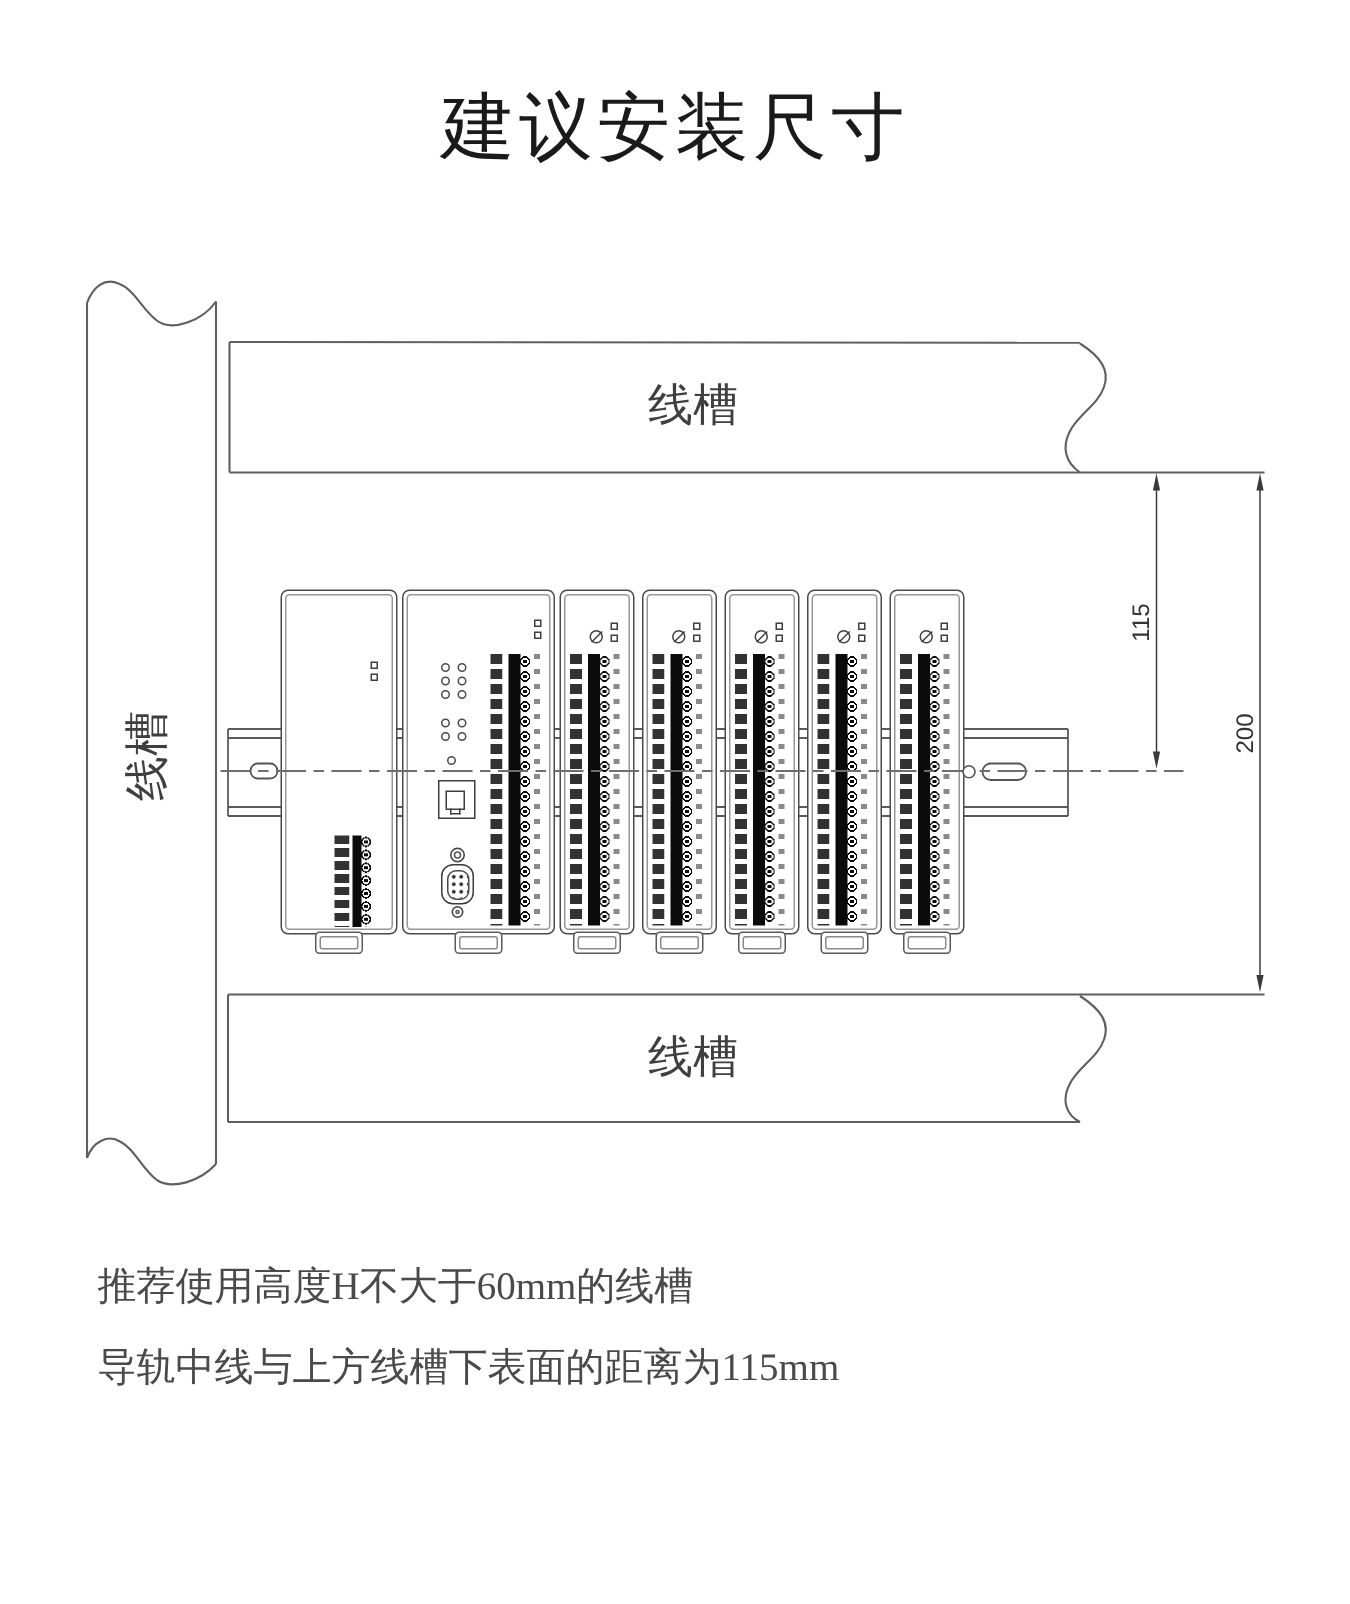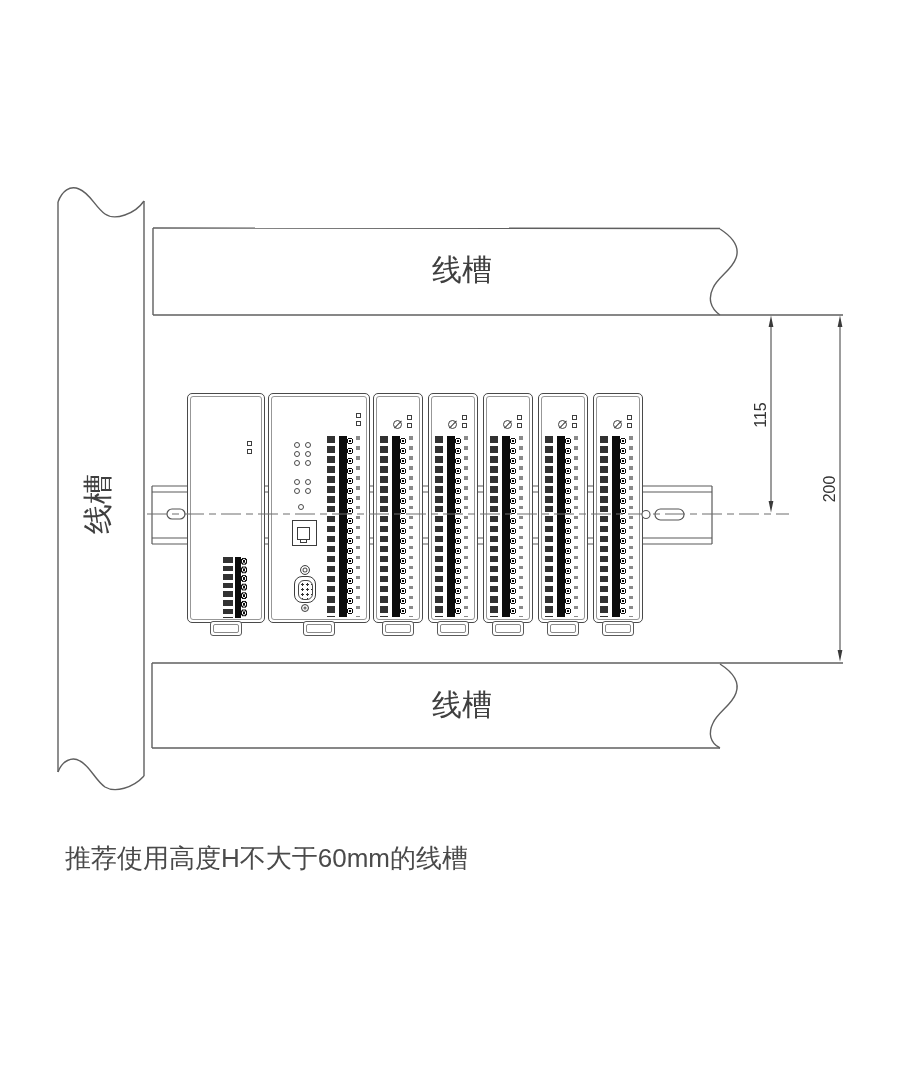--- a/index.html
+++ b/index.html
@@ -43,28 +43,29 @@
   .rj45{position:absolute;width:25px;height:26px;border:1.4px solid #3c3c3c;box-sizing:border-box;}
   .rj45 .rj-inner{position:absolute;left:4px;top:6px;width:13px;height:13px;border:1.2px solid #3c3c3c;box-sizing:border-box;}
   .rj45 .rj-notch{position:absolute;left:7px;top:18px;width:7px;height:4px;border:1px solid #3c3c3c;border-top:none;box-sizing:border-box;}
   .db-screw{position:absolute;border:1.2px solid #444;border-radius:50%;box-sizing:border-box;
       box-shadow:inset 0 0 0 1.5px #fff,inset 0 0 0 2.5px #555;}
   .db-shell{position:absolute;width:22px;height:27px;border:1.3px solid #3c3c3c;border-radius:8px;box-sizing:border-box;}
   .db-shell::before{content:'';position:absolute;inset:2.5px;border:1px solid #4a4a4a;border-radius:6px;
       background-image:radial-gradient(circle at 2.5px 2.5px,#333 0 1px,rgba(0,0,0,0) 1.4px);
       background-size:5px 5px;background-position:1px 1px;}
   
-  .notes{position:absolute;left:65px;top:843px;color:#4a4a4a;font-size:26px;}
+  .notes{position:absolute;left:65px;top:843px;color:#4a4a4a;font-size:26px;font-family:Liberation Serif, serif;}
   .notes p{margin:0 0 24px 0;line-height:30px;}
 </style>
 </head>
 <body>
 
 <div class="page">
 
+  <div class="title">建议安装尺寸</div>
 
   <svg class="svg-layer" viewBox="0 0 900 1069" fill="none">
 
     <g stroke="#5f5f5f" stroke-width="1.4">
       <line x1="58" y1="202" x2="58" y2="772"></line>
       <line x1="144" y1="201" x2="144" y2="776"></line>
       <path d="M58,202 C62,191 70,185 79,189 C90,193 95,207 105,214 C115,221 135,214 144,201"></path>
       <path d="M58,772 C62,761 72,756 80,761 C90,766 95,780 105,787 C115,793 133,788 144,776"></path>
     </g>
     <text x="100" y="504" transform="rotate(-90 100 504)" text-anchor="middle" dominant-baseline="middle" font-size="30" fill="#3f3f3f">线槽</text>
@@ -237,15 +238,16 @@
     </div>
   </div>
 
   <svg class="svg-layer" viewBox="0 0 900 1069" fill="none">
     <line x1="147" y1="514" x2="789" y2="514" stroke="#6e6e6e" stroke-width="1.2" stroke-dasharray="20 5 7 5"></line>
     <circle cx="646" cy="514.5" r="4" stroke="#555" stroke-width="1.1" fill="#fff"></circle>
   </svg>
 
   <div class="notes">
     <p>推荐使用高度H不大于60mm的线槽</p>
+    <p>导轨中线与上方线槽下表面的距离为115mm</p>
   </div>
 
 </div>
 
 </body></html>

